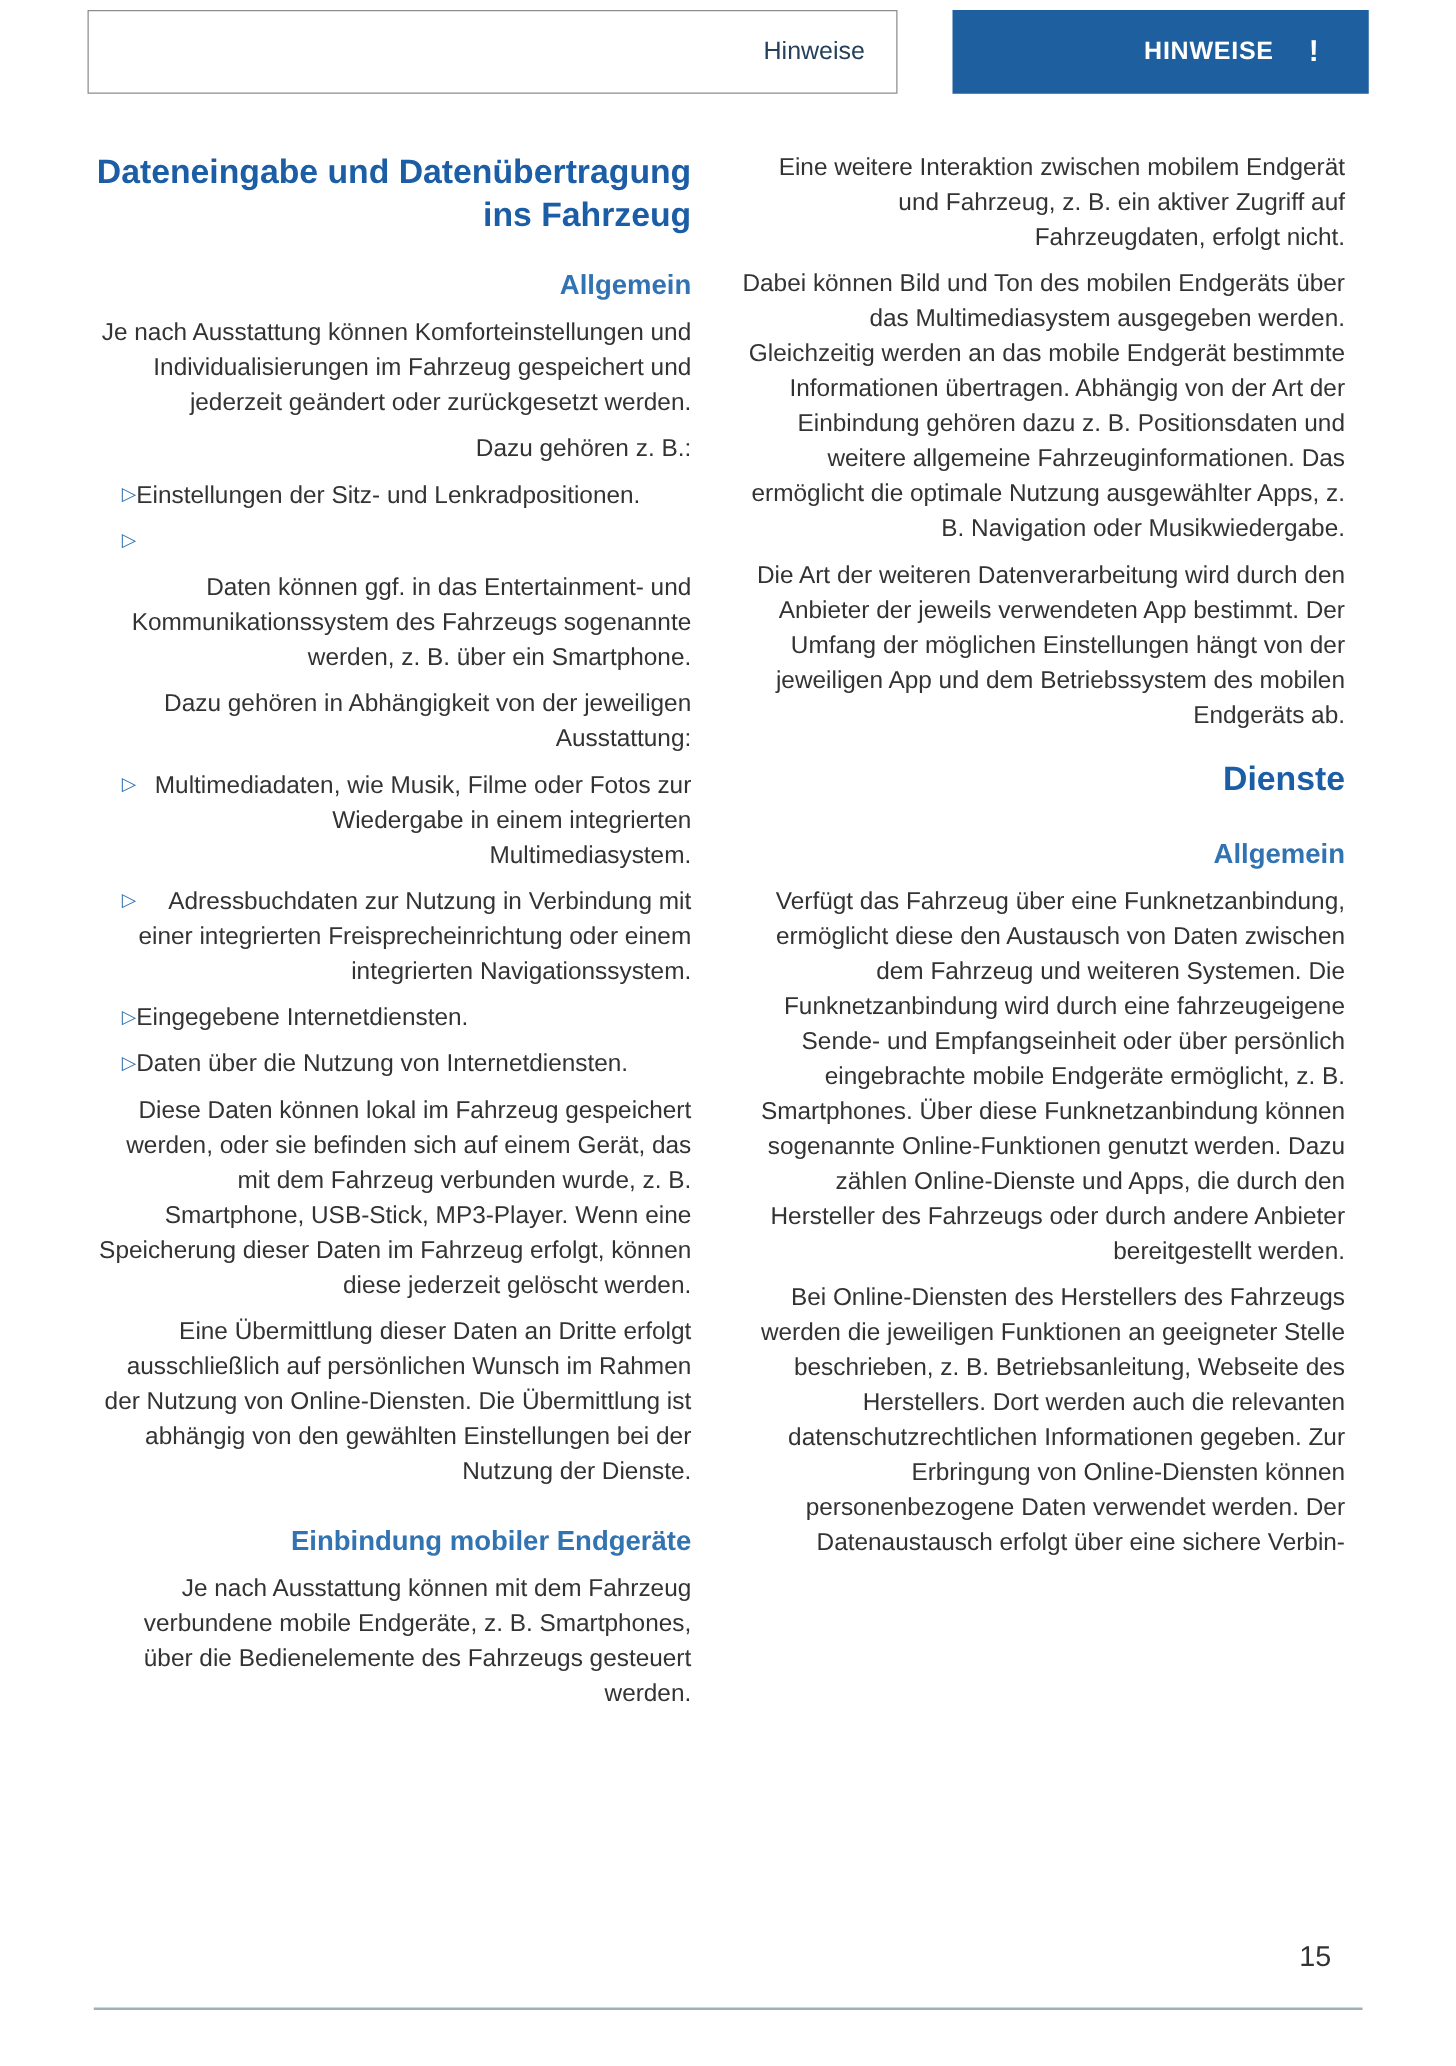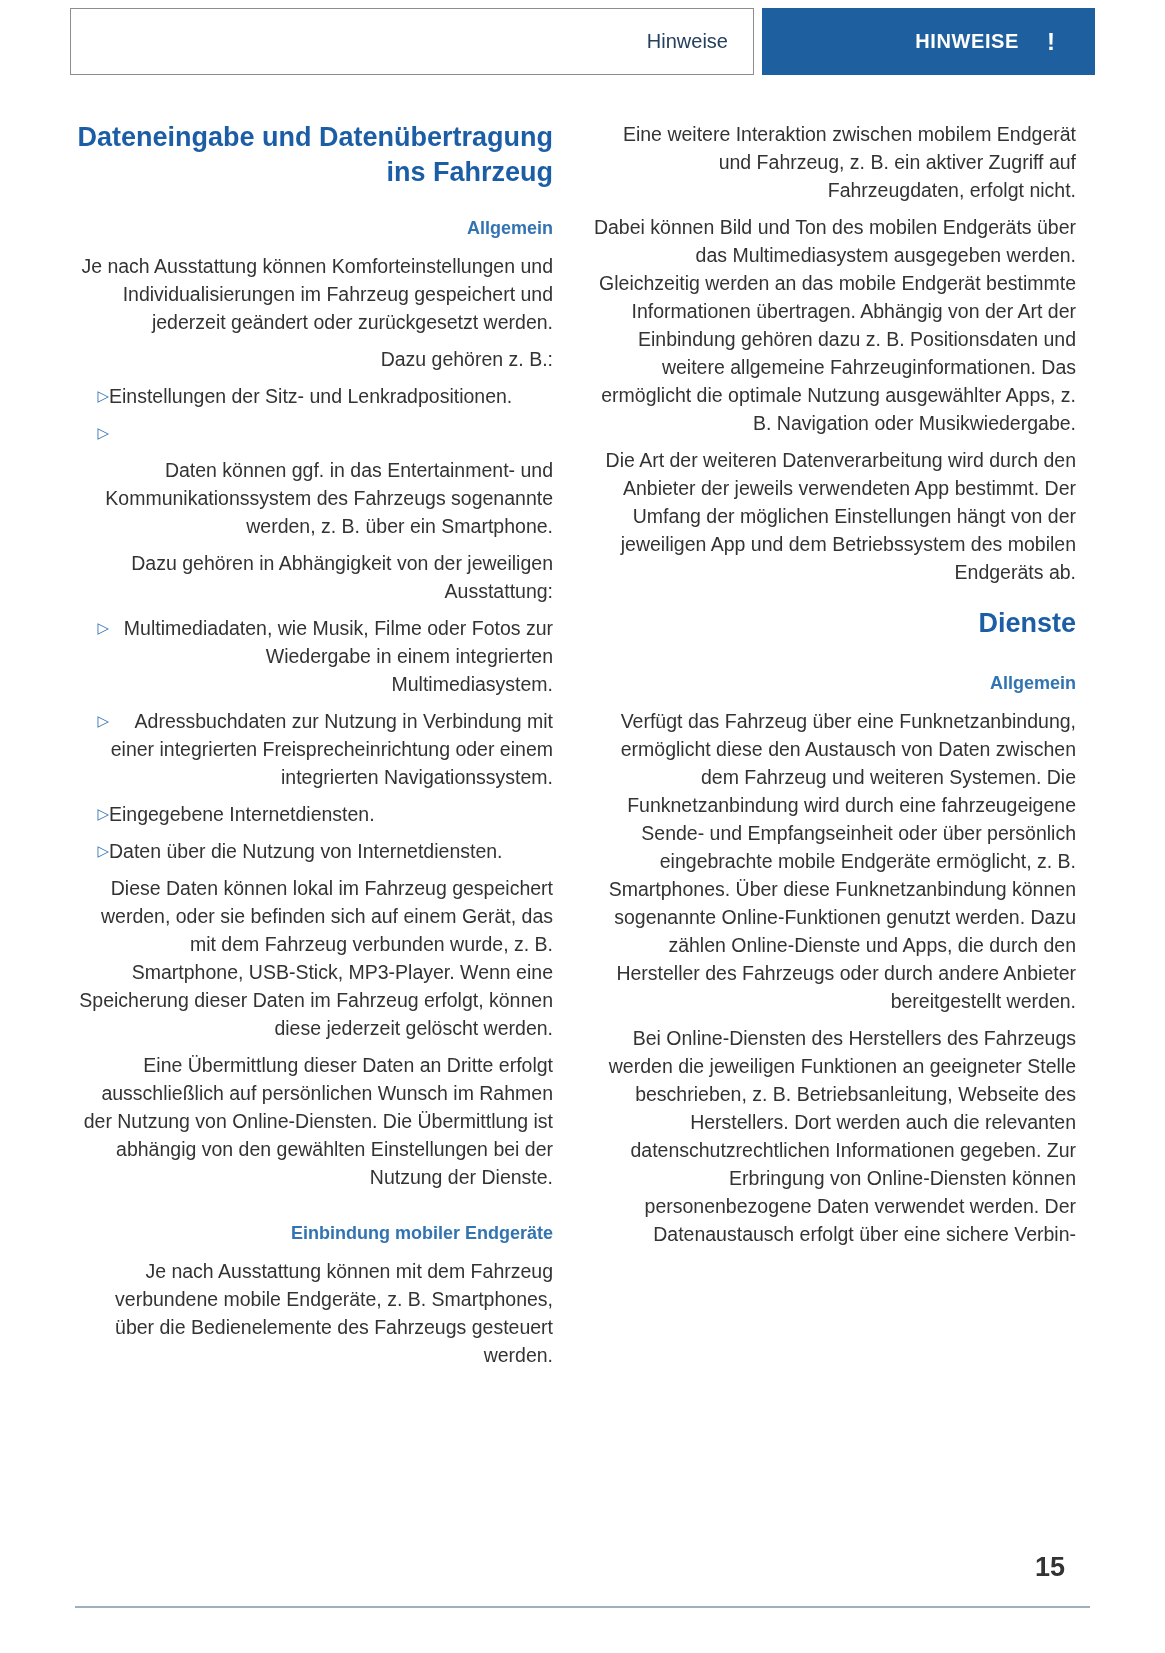--- a/index.html
+++ b/index.html
@@ -14,20 +14,21 @@
   }
 
   
   .header {
     position: absolute;
     top: 8px;
     left: 70px;
     right: 70px;
     height: 67px;
     display: flex;
+    gap: 36px;
   }
   .header-left-box {
     flex: 1;
     border: 1px solid #8d8d8d;
     display: flex;
     align-items: center;
     justify-content: flex-end;
     padding-right: 25px;
     margin-right: 8px;
     color: #24405c;
@@ -72,21 +73,21 @@
 
   h1.section-title {
     color: #1c5ea6;
     font-size: 27px;
     line-height: 35px;
     font-weight: bold;
     margin: 0 0 18px 0;
   }
   h2.subsection-title {
     color: #3273b2;
-    font-size: 18px;
+    font-size: 22px;
     line-height: 28px;
     font-weight: bold;
     margin: 28px 0 10px 0;
   }
   h1.section-title.mid {
     margin-top: 20px;
     margin-bottom: 6px;
   }
   .col p {
     margin: 0 0 9px 0;
@@ -106,22 +107,22 @@
     box-sizing: border-box;
     color: #3273b2;
     font-size: 15px;
   }
 
   
   .page-number {
     position: absolute;
     top: 1552px;
     right: 100px;
-    font-size: 27px;
-    font-weight: bold;
+    font-size: 23px;
+    font-weight: normal;
     color: #333333;
   }
   .footer-rule {
     position: absolute;
     top: 1606px;
     left: 75px;
     right: 75px;
     height: 2px;
     background: #9fb0bd;
   }

